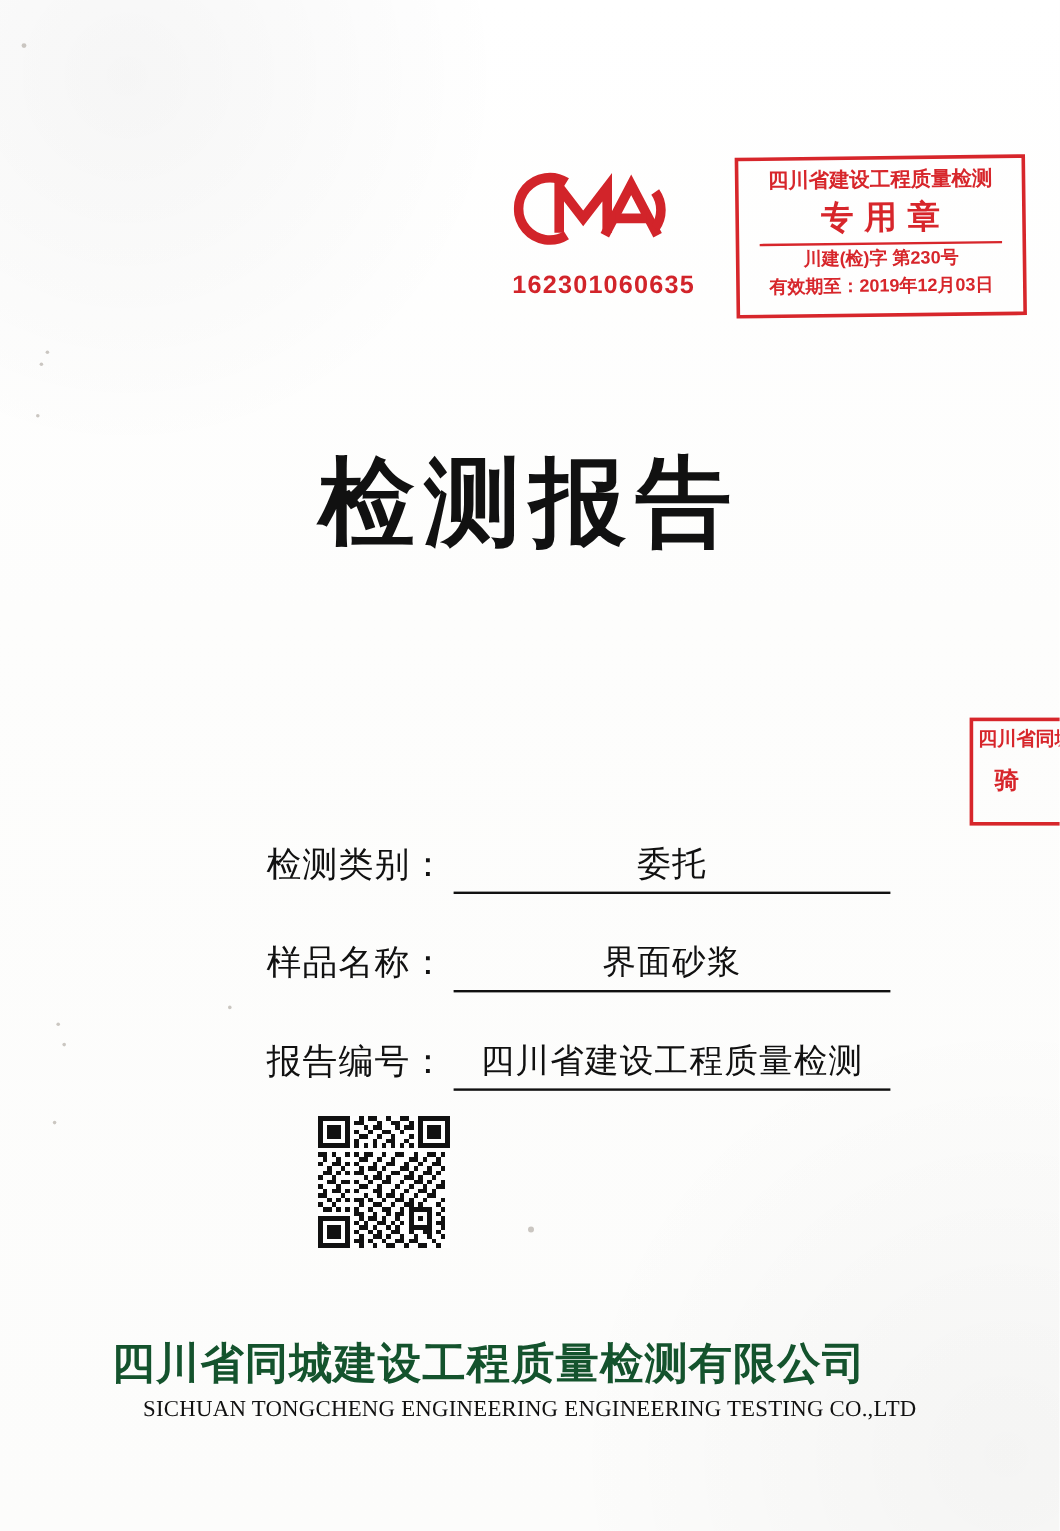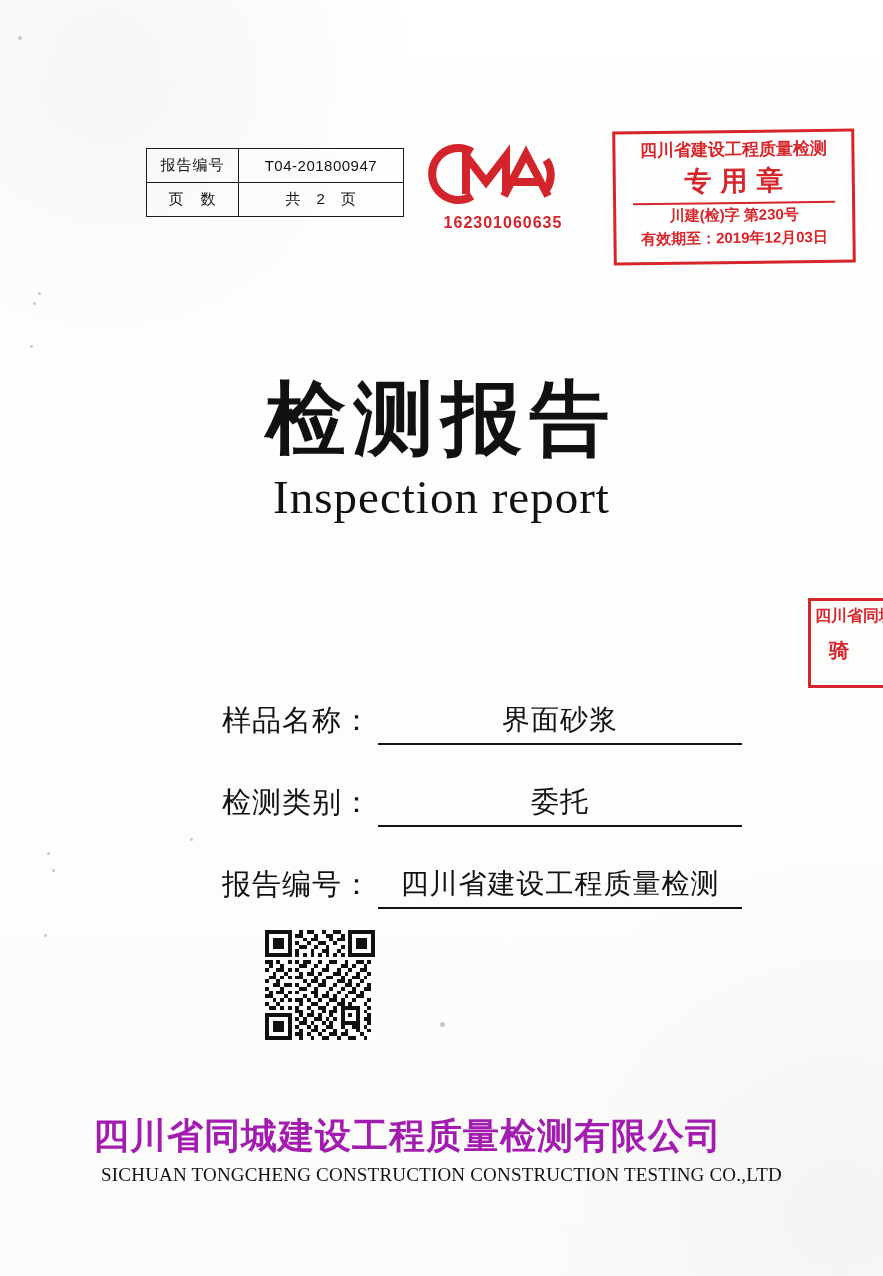--- a/index.html
+++ b/index.html
@@ -79,24 +79,24 @@
   }
   .cma-logo {
     width: 150px;
     height: 66px;
     margin: 0 auto;
     position: relative;
   }
   .cma-text {
     font-family: "Liberation Sans", sans-serif;
     font-weight: bold;
-    font-size: 16px;
+    font-size: 21px;
     letter-spacing: 1px;
     color: #d2242a;
-    margin-top: 8px;
+    margin-top: 20px;
   }
 
   
   .stamp {
     position: absolute;
     left: 613px;
     top: 130px;
     width: 236px;
     height: 128px;
     border: 3px solid #d7262b;
@@ -220,21 +220,21 @@
   
   .footer-cn {
     position: absolute;
     left: 0; top: 1112px;
     width: 815px;
     text-align: center;
     font-family: "Liberation Sans", sans-serif;
     font-weight: bold;
     font-size: 36px;
     letter-spacing: 1px;
-    color: #a21caf;
+    color: #14532d;
   }
   .footer-en {
     position: absolute;
     left: 0; top: 1164px;
     width: 883px;
     text-align: center;
     font-family: "Liberation Serif", serif;
     font-size: 19px;
     letter-spacing: 0.2px;
     color: #111;
@@ -249,32 +249,20 @@
   <div class="speck" style="left:18px;  top:36px;  width:4px; height:4px;"></div>
   <div class="speck" style="left:38px;  top:292px; width:3px; height:3px;"></div>
   <div class="speck" style="left:33px;  top:302px; width:3px; height:3px;"></div>
   <div class="speck" style="left:30px;  top:345px; width:3px; height:3px;"></div>
   <div class="speck" style="left:47px;  top:852px; width:3px; height:3px;"></div>
   <div class="speck" style="left:52px;  top:869px; width:3px; height:3px;"></div>
   <div class="speck" style="left:44px;  top:934px; width:3px; height:3px;"></div>
   <div class="speck" style="left:440px; top:1022px;width:5px; height:5px;"></div>
   <div class="speck" style="left:190px; top:838px; width:3px; height:3px;"></div>
 
-  <table class="header-table">
-    <tbody>
-        <tr>
-      <td class="label">报告编号</td>
-      <td class="value">T04-201800947</td>
-    </tr>
-    <tr>
-      <td class="label spaced-label">页　数</td>
-      <td class="value spread-value">共　2　页</td>
-    </tr>
-  </tbody>
-    </table>
 
   <div class="cma-block">
     <div class="cma-logo">
       <svg width="150" height="66" viewBox="0 0 150 66" xmlns="http://www.w3.org/2000/svg">
         <g fill="none" stroke="#d2242a" stroke-width="8">
 
           <path d="M44 12 A26 26 0 1 0 44 56" stroke-linecap="butt"></path>
 
           <path d="M38 54 L38 16 L58 42 L78 16 L78 54" stroke-linecap="butt" stroke-linejoin="miter"></path>
 
@@ -295,30 +283,29 @@
     <div class="stamp-line3">川建(检)字 第230号</div>
     <div class="stamp-line4">有效期至：2019年12月03日</div>
   </div>
 
   <div class="edge-seal">
     <div class="l1">四川省同城</div>
     <div class="l2">骑</div>
   </div>
 
   <div class="title-cn">检测报告</div>
-  <div class="title-en">Inspection  report</div>
 
   <div class="fields">
+    <div class="field-row">
+      <div class="field-label">检测类别：</div>
+      <div class="field-value">委托</div>
+    </div>
     <div class="field-row">
       <div class="field-label">样品名称：</div>
       <div class="field-value">界面砂浆</div>
-    </div>
-    <div class="field-row">
-      <div class="field-label">检测类别：</div>
-      <div class="field-value">委托</div>
     </div>
     <div class="field-row">
       <div class="field-label">报告编号：</div>
       <div class="field-value">四川省建设工程质量检测</div>
     </div>
   </div>
 
   <div class="qr">
     <svg width="110" height="110" viewBox="0 0 29 29" shape-rendering="crispEdges" xmlns="http://www.w3.org/2000/svg">
       <rect width="29" height="29" fill="#ffffff"></rect>
@@ -541,14 +528,14 @@
           <rect x="12" y="28" width="1" height="1"></rect>
         <rect x="15" y="28" width="2" height="1"></rect>
           <rect x="19" y="28" width="1" height="1"></rect>
         <rect x="22" y="28" width="2" height="1"></rect>
           <rect x="26" y="28" width="1" height="1"></rect>
       </g>
     </svg>
   </div>
 
   <div class="footer-cn">四川省同城建设工程质量检测有限公司</div>
-  <div class="footer-en">SICHUAN TONGCHENG CONSTRUCTION CONSTRUCTION TESTING CO.,LTD</div>
+  <div class="footer-en">SICHUAN TONGCHENG ENGINEERING ENGINEERING TESTING CO.,LTD</div>
 </div>
 
 </body></html>

